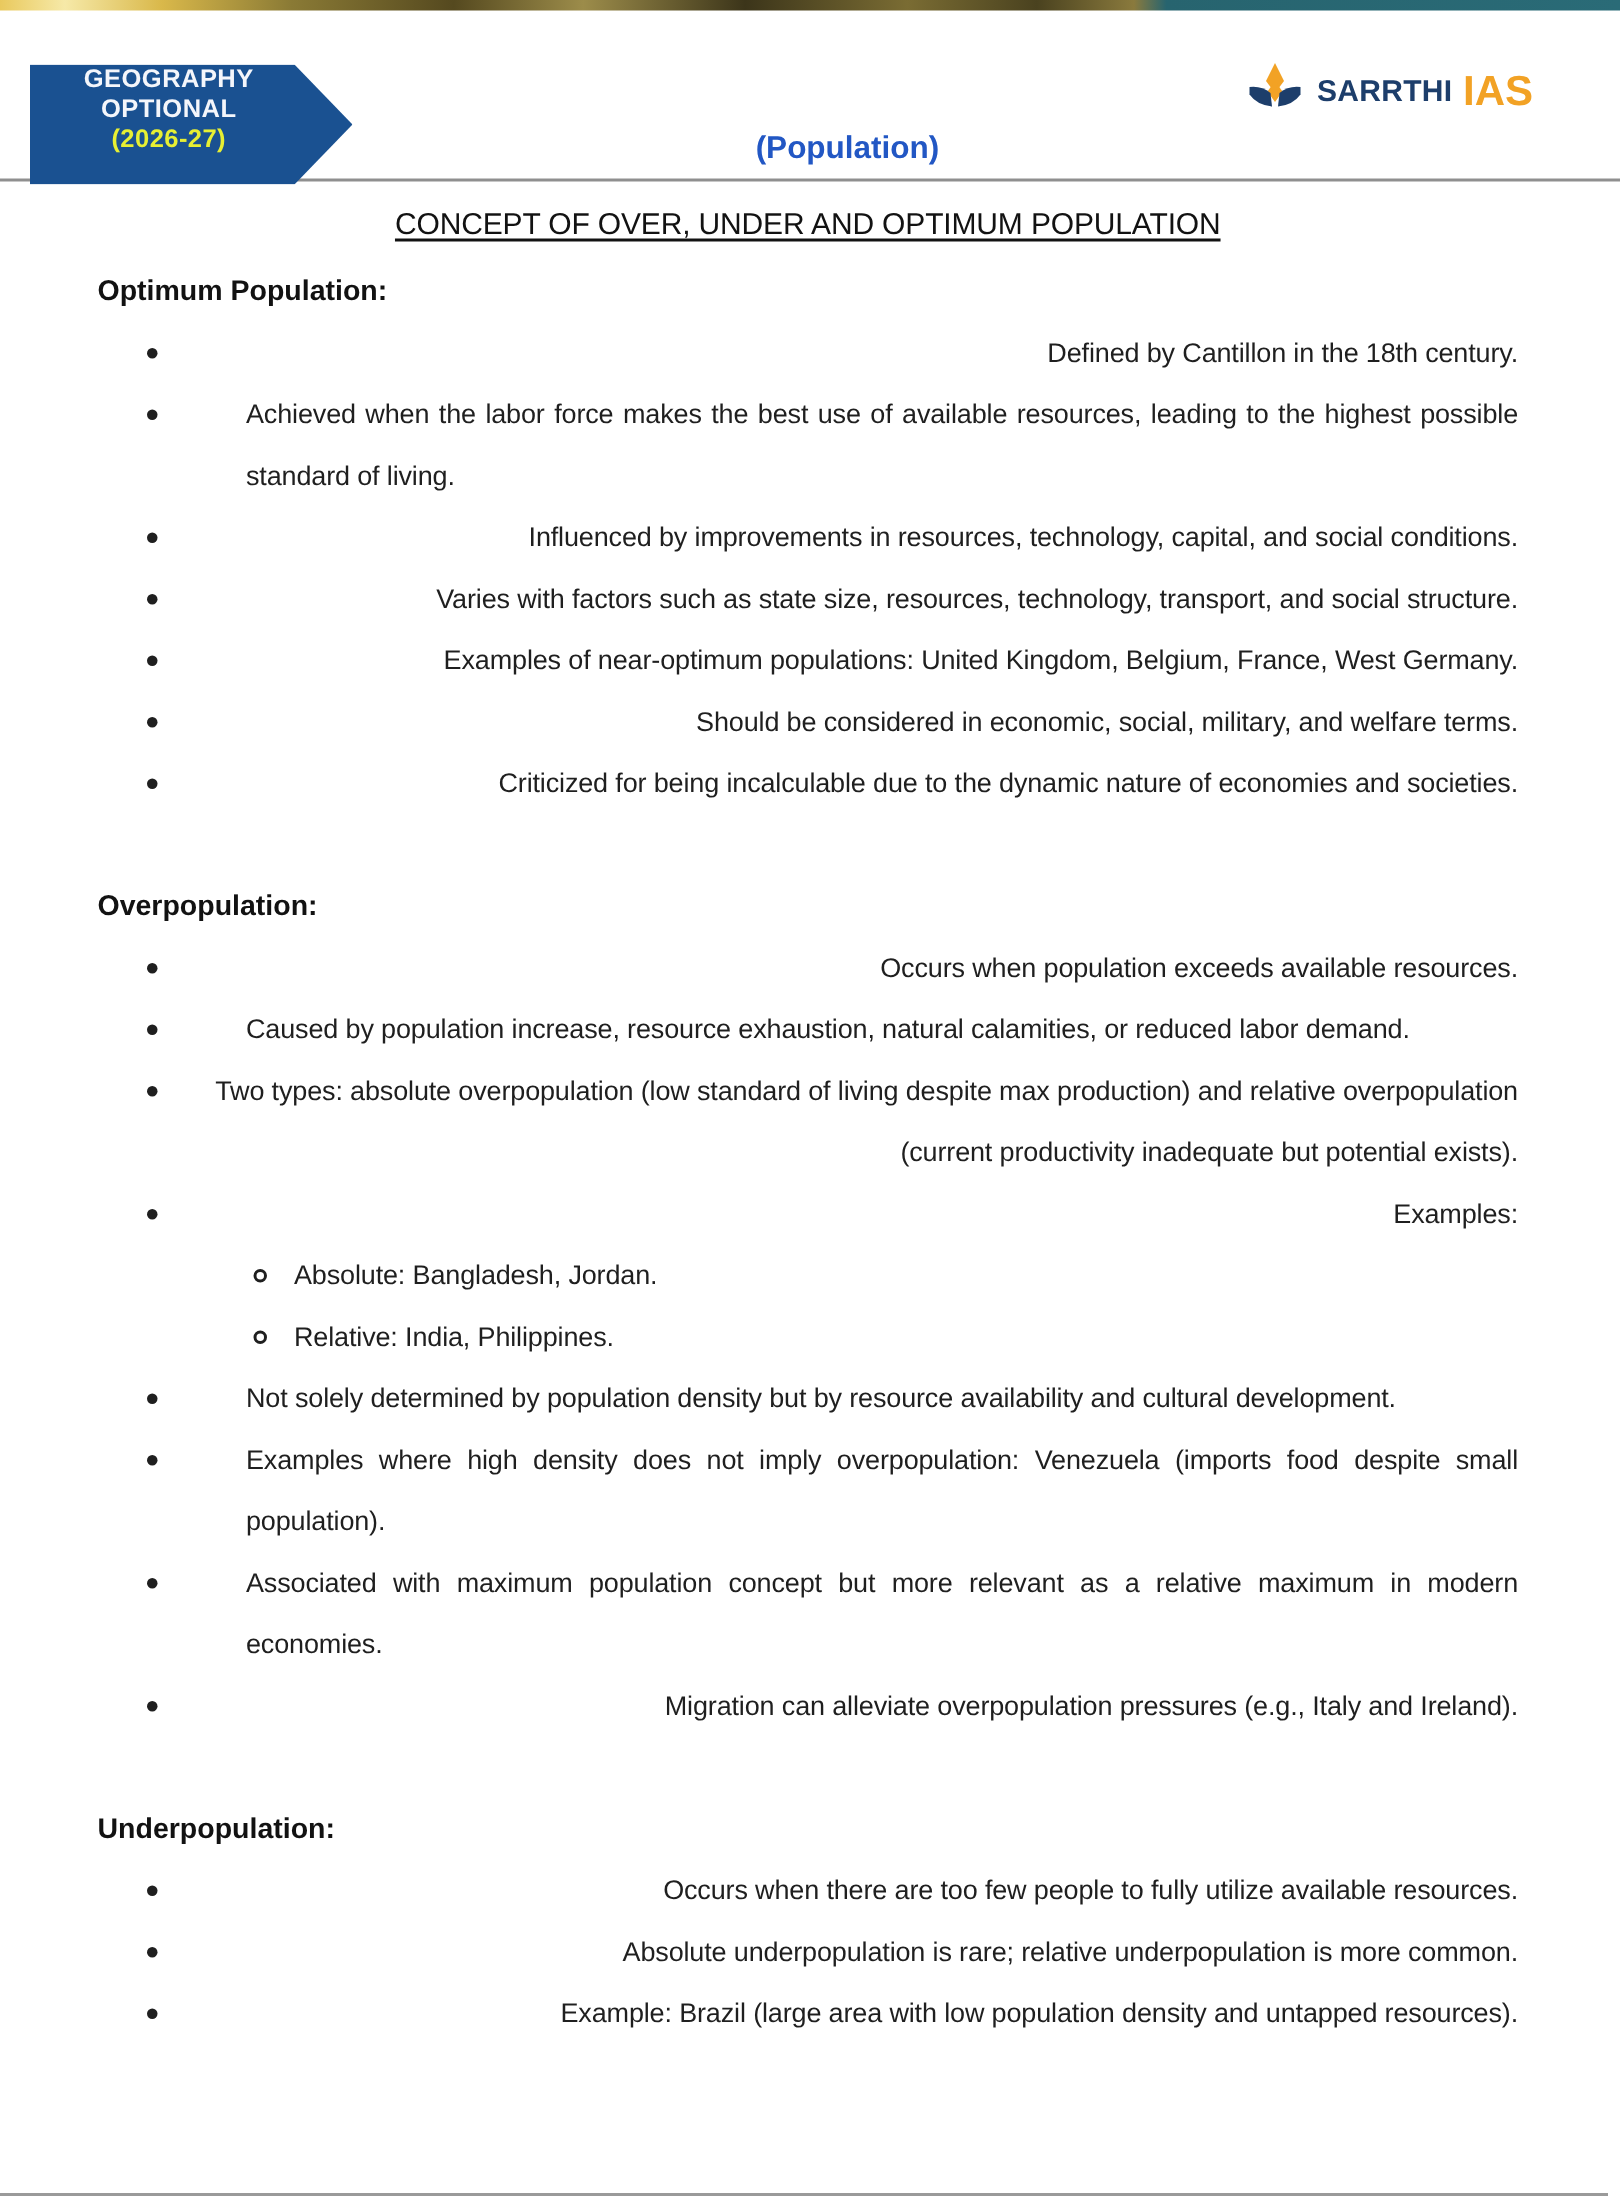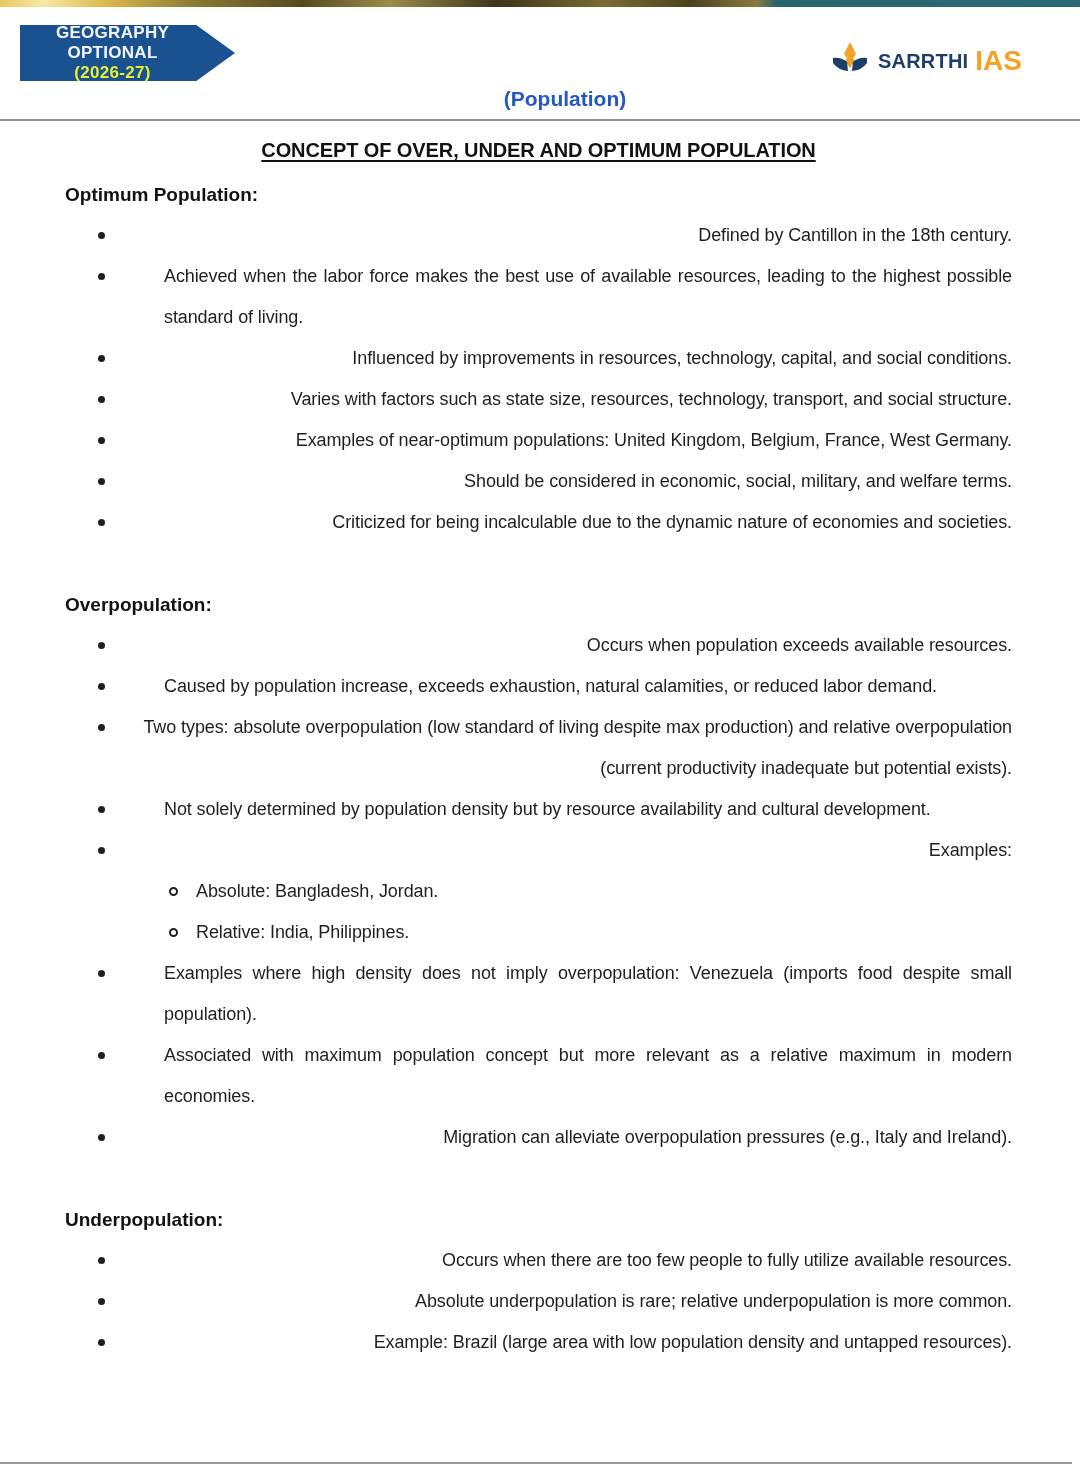--- a/index.html
+++ b/index.html
@@ -16,42 +16,42 @@
   
   .top-strip {
     height: 7px;
     background: linear-gradient(90deg,
       #e9c95d 0%, #f6e9a8 4%, #d9b84a 10%, #8a7a35 18%,
       #55491f 28%, #9c8c4a 36%, #3c351a 46%, #7a6c33 56%,
       #4a421f 64%, #8a7a3d 70%, #27646f 72%, #2a6b77 100%);
   }
   .header { position: relative; height: 104px; }
   .badge {
-    position: absolute; left: 20px; top: 18px;
-    width: 215px; height: 56px;
+    position: absolute; left: 20px; top: 36px;
+    width: 215px; height: 80px;
     background: var(--badge_blue, #1a5191);
     clip-path: polygon(0 0, 82% 0, 100% 50%, 82% 100%, 0 100%);
-    display: flex; flex-direction: column; align-items: center; justify-content: center;
+    display: flex; flex-direction: column; align-items: center; 
     box-sizing: border-box; padding-right: 30px; text-align: center;
   }
   .badge span { font-weight: bold; font-size: 17px; line-height: 20px; color: #f4f6fb; letter-spacing: 0.3px; }
   .badge .year { color: var(--badge_year_yellow, #e7ef33); }
   .logo { position: absolute; right: 58px; top: 34px; display: flex; align-items: center; }
   .logo svg { display: block; margin-right: 7px; }
   .logo .brand { font-size: 20px; font-weight: bold; color: var(--logo_navy, #1d3e6b); letter-spacing: 0.2px; }
   .logo .suffix { font-size: 28px; font-weight: bold; color: var(--logo_orange, #f2a225); margin-left: 7px; }
   .subject {
     position: absolute; left: 0; right: 0; bottom: 0;
     text-align: center; transform: translateX(25px);
     color: var(--subject_blue, #2257c4); font-weight: bold; font-size: 21px;
   }
   .header-rule { border: none; border-top: 2px solid var(--rule_gray, #8f8f8f); margin: 8px 0 0 0; }
   .content { padding: 18px 68px 0 65px; }
   .title {
-    font-size: 20px; font-weight: bold; text-align: center;
+    font-size: 20px; font-weight: normal; text-align: center;
     text-decoration: underline; text-underline-offset: 3px;
     margin: 0 0 12px 0; letter-spacing: -0.1px; color: #121212;
   }
   .section-heading { font-size: 19px; font-weight: bold; line-height: 41px; margin: 0; color: #121212; }
   .section + .section { margin-top: 41px; }
   ul.bullets { list-style: none; margin: 0; padding: 0 0 0 33px; }
   li.bullet { display: flex; align-items: flex-start; }
   .marker {
     flex: 0 0 auto; width: 7px; height: 7px; border-radius: 50%;
     background: var(--text, #1f1f1f); margin: 17px 23px 0 0;
@@ -155,33 +155,27 @@
           <ul class="bullets">
             <li class="bullet">
               <span class="marker"></span>
               <div class="bullet-body">
                 <div class="text">Occurs when population exceeds available resources.</div>
               </div>
             </li>
             <li class="bullet">
               <span class="marker"></span>
               <div class="bullet-body">
-                <div class="text justify">Caused by population increase, exceeds exhaustion, natural calamities, or reduced labor demand.</div>
+                <div class="text justify">Caused by population increase, resource exhaustion, natural calamities, or reduced labor demand.</div>
               </div>
             </li>
             <li class="bullet">
               <span class="marker"></span>
               <div class="bullet-body">
                 <div class="text">Two types: absolute overpopulation (low standard of living despite max production) and relative overpopulation (current productivity inadequate but potential exists).</div>
-              </div>
-            </li>
-            <li class="bullet">
-              <span class="marker"></span>
-              <div class="bullet-body">
-                <div class="text justify">Not solely determined by population density but by resource availability and cultural development.</div>
               </div>
             </li>
             <li class="bullet">
               <span class="marker"></span>
               <div class="bullet-body">
                 <div class="text">Examples:</div>
                 <ul class="sub-bullets">
                   <li class="sub-bullet">
                     <span class="marker-sub"></span>
                     <div class="text">Absolute: Bangladesh, Jordan.</div>
@@ -189,20 +183,26 @@
                   <li class="sub-bullet">
                     <span class="marker-sub"></span>
                     <div class="text">Relative: India, Philippines.</div>
                   </li>
                 </ul>
               </div>
             </li>
             <li class="bullet">
               <span class="marker"></span>
               <div class="bullet-body">
+                <div class="text justify">Not solely determined by population density but by resource availability and cultural development.</div>
+              </div>
+            </li>
+            <li class="bullet">
+              <span class="marker"></span>
+              <div class="bullet-body">
                 <div class="text justify">Examples where high density does not imply overpopulation: Venezuela (imports food despite small population).</div>
               </div>
             </li>
             <li class="bullet">
               <span class="marker"></span>
               <div class="bullet-body">
                 <div class="text justify">Associated with maximum population concept but more relevant as a relative maximum in modern economies.</div>
               </div>
             </li>
             <li class="bullet">

